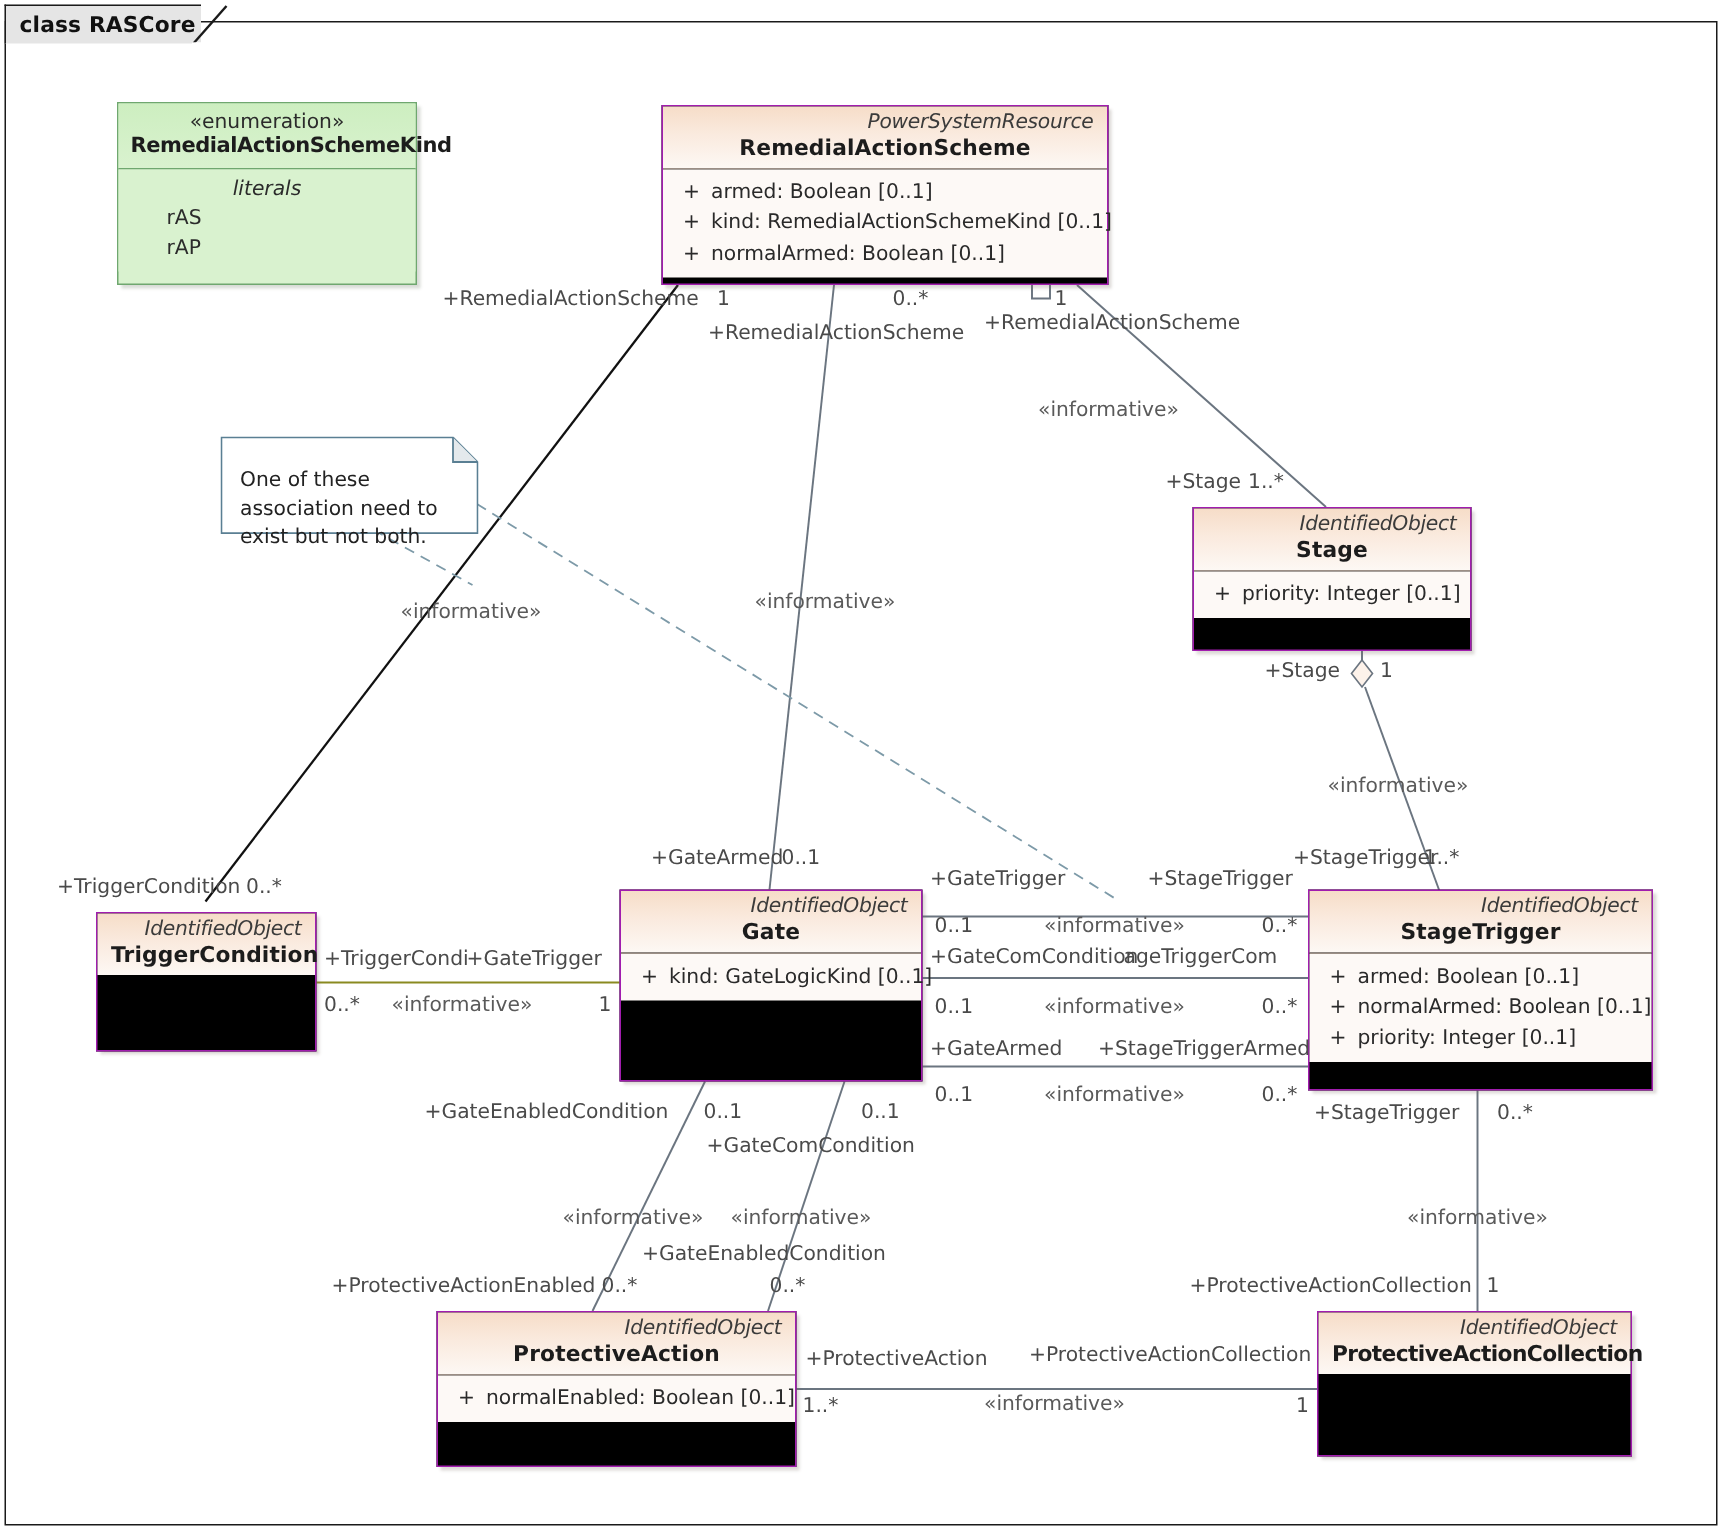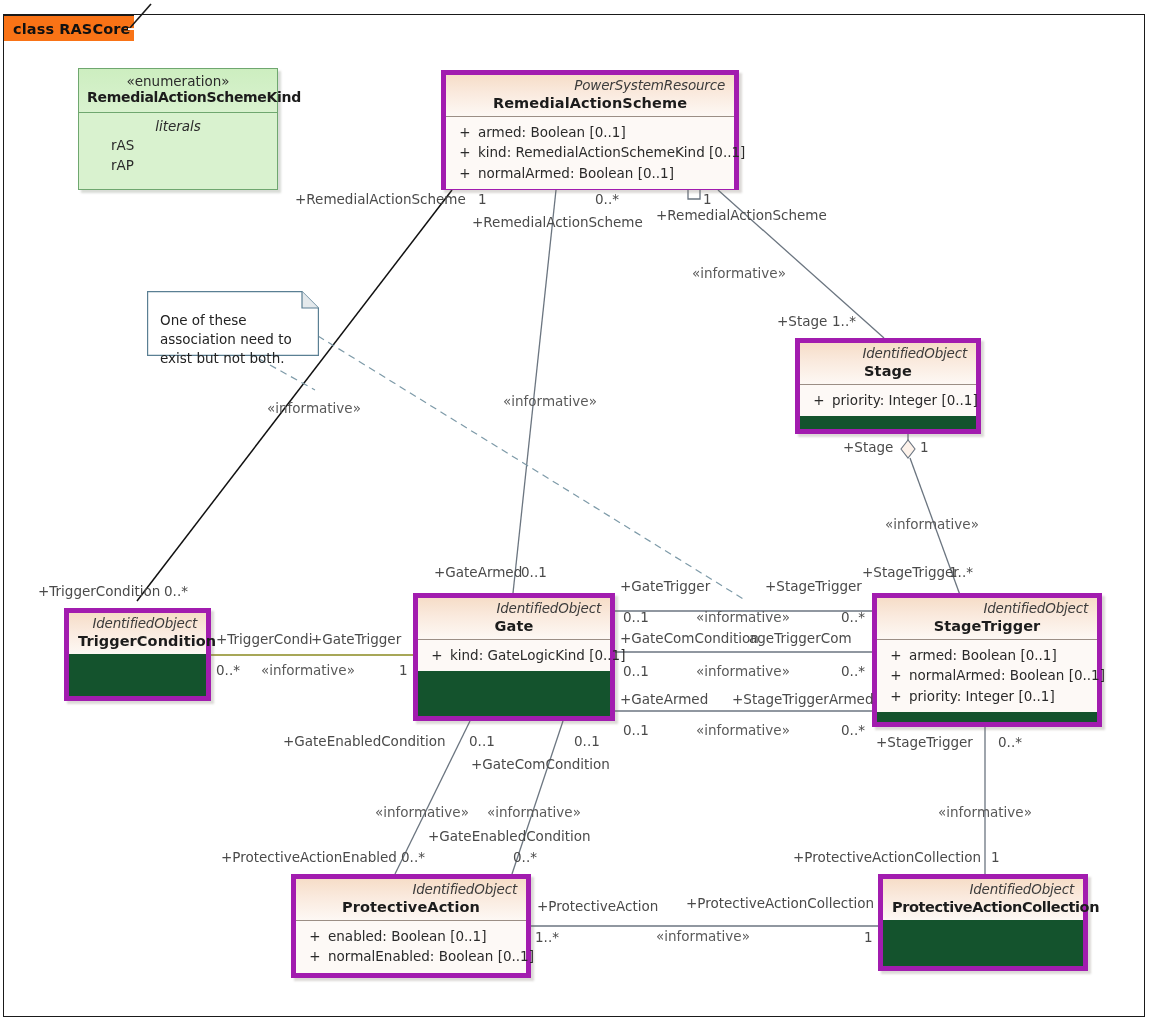--- a/index.html
+++ b/index.html
@@ -23,26 +23,26 @@
     left: 3px;
     top: 14px;
     width: 1142px;
     height: 1003px;
     border: 1.6px solid #1a1a1a;
     box-sizing: border-box;
   }
   #frame-tab {
     position: absolute;
     left: 3px;
-    top: 15px;
+    top: 3px;
     height: 26px;
     box-sizing: border-box;
     border-top: 1.6px solid #1a1a1a;
     border-left: 1.6px solid #1a1a1a;
-    background: #f97316;
+    background: #e5e5e5;
     padding: 0 0 0 9px;
     display: flex;
     align-items: center;
   }
   #frame-tab-label {
     font-size: 14.5px;
     font-weight: bold;
     color: #111;
     letter-spacing: 0.1px;
     white-space: nowrap;
@@ -53,22 +53,22 @@
     left: 128px;
     top: 3px;
     width: 28px;
     height: 27px;
   }
 
   
   .uml {
     position: absolute;
     box-sizing: border-box;
-    border: 5px solid #a21caf;
-    background: #14532d;
+    border: 1px solid #a21caf;
+    background: #000000;
     box-shadow: 2.5px 2.5px 2px rgba(120,110,100,0.26);
   }
   .uml .hdr {
     box-sizing: border-box;
     background: linear-gradient(to bottom, #f6ddc8 0%, #faeade 45%, #fdf8f4 100%);
     padding: 3px 9px 4px 9px;
     text-align: center;
   }
   .uml .hdr-sep {
     border-bottom: 1px solid #9b8e85;
@@ -309,21 +309,20 @@
       <div class="cname">TriggerCondition</div>
     </div>
   </div>
 
   <div class="uml" style="left:291px; top:874px; width:240px; height:104px;">
     <div class="hdr hdr-sep">
       <div class="stereo">IdentifiedObject</div>
       <div class="cname">ProtectiveAction</div>
     </div>
     <div class="attrs">
-      <div class="attr"><span class="vis">+</span><span>enabled: Boolean [0..1]</span></div>
       <div class="attr"><span class="vis">+</span><span>normalEnabled: Boolean [0..1]</span></div>
     </div>
   </div>
 
   <div class="uml" style="left:878px; top:874px; width:210px; height:97px;">
     <div class="hdr">
       <div class="stereo">IdentifiedObject</div>
       <div class="cname" style="letter-spacing:-0.4px;">ProtectiveActionCollection</div>
     </div>
   </div>

